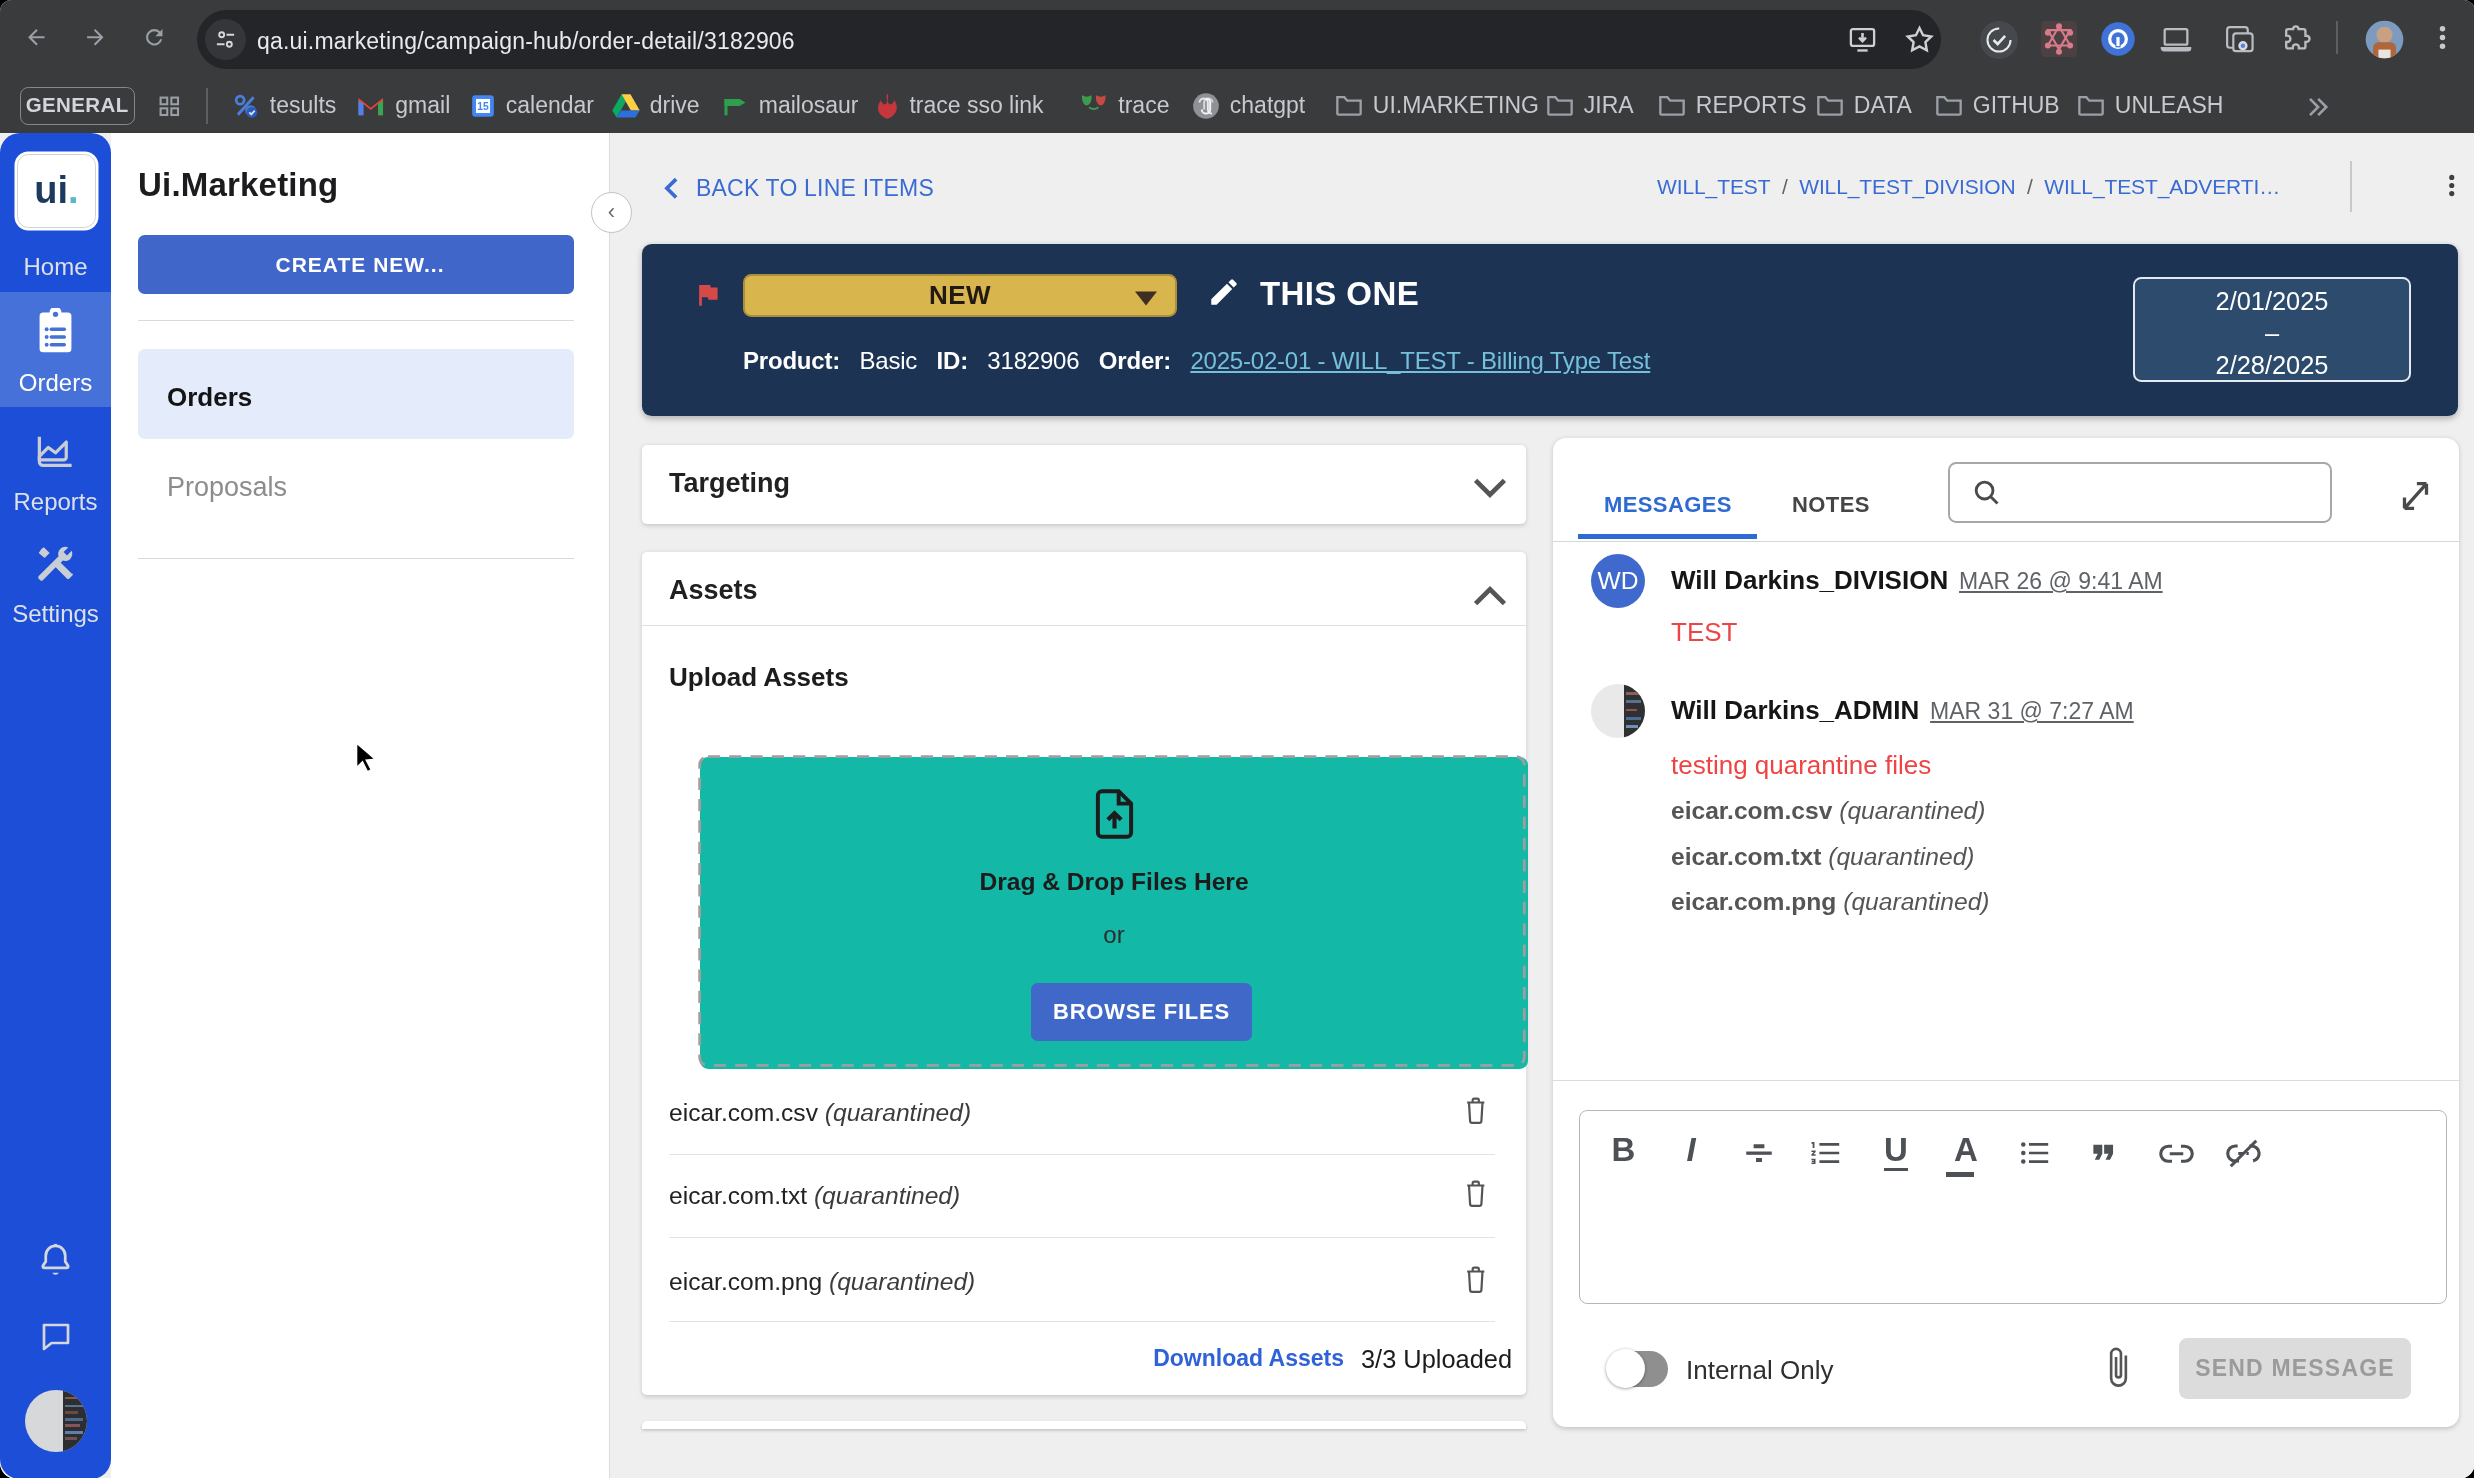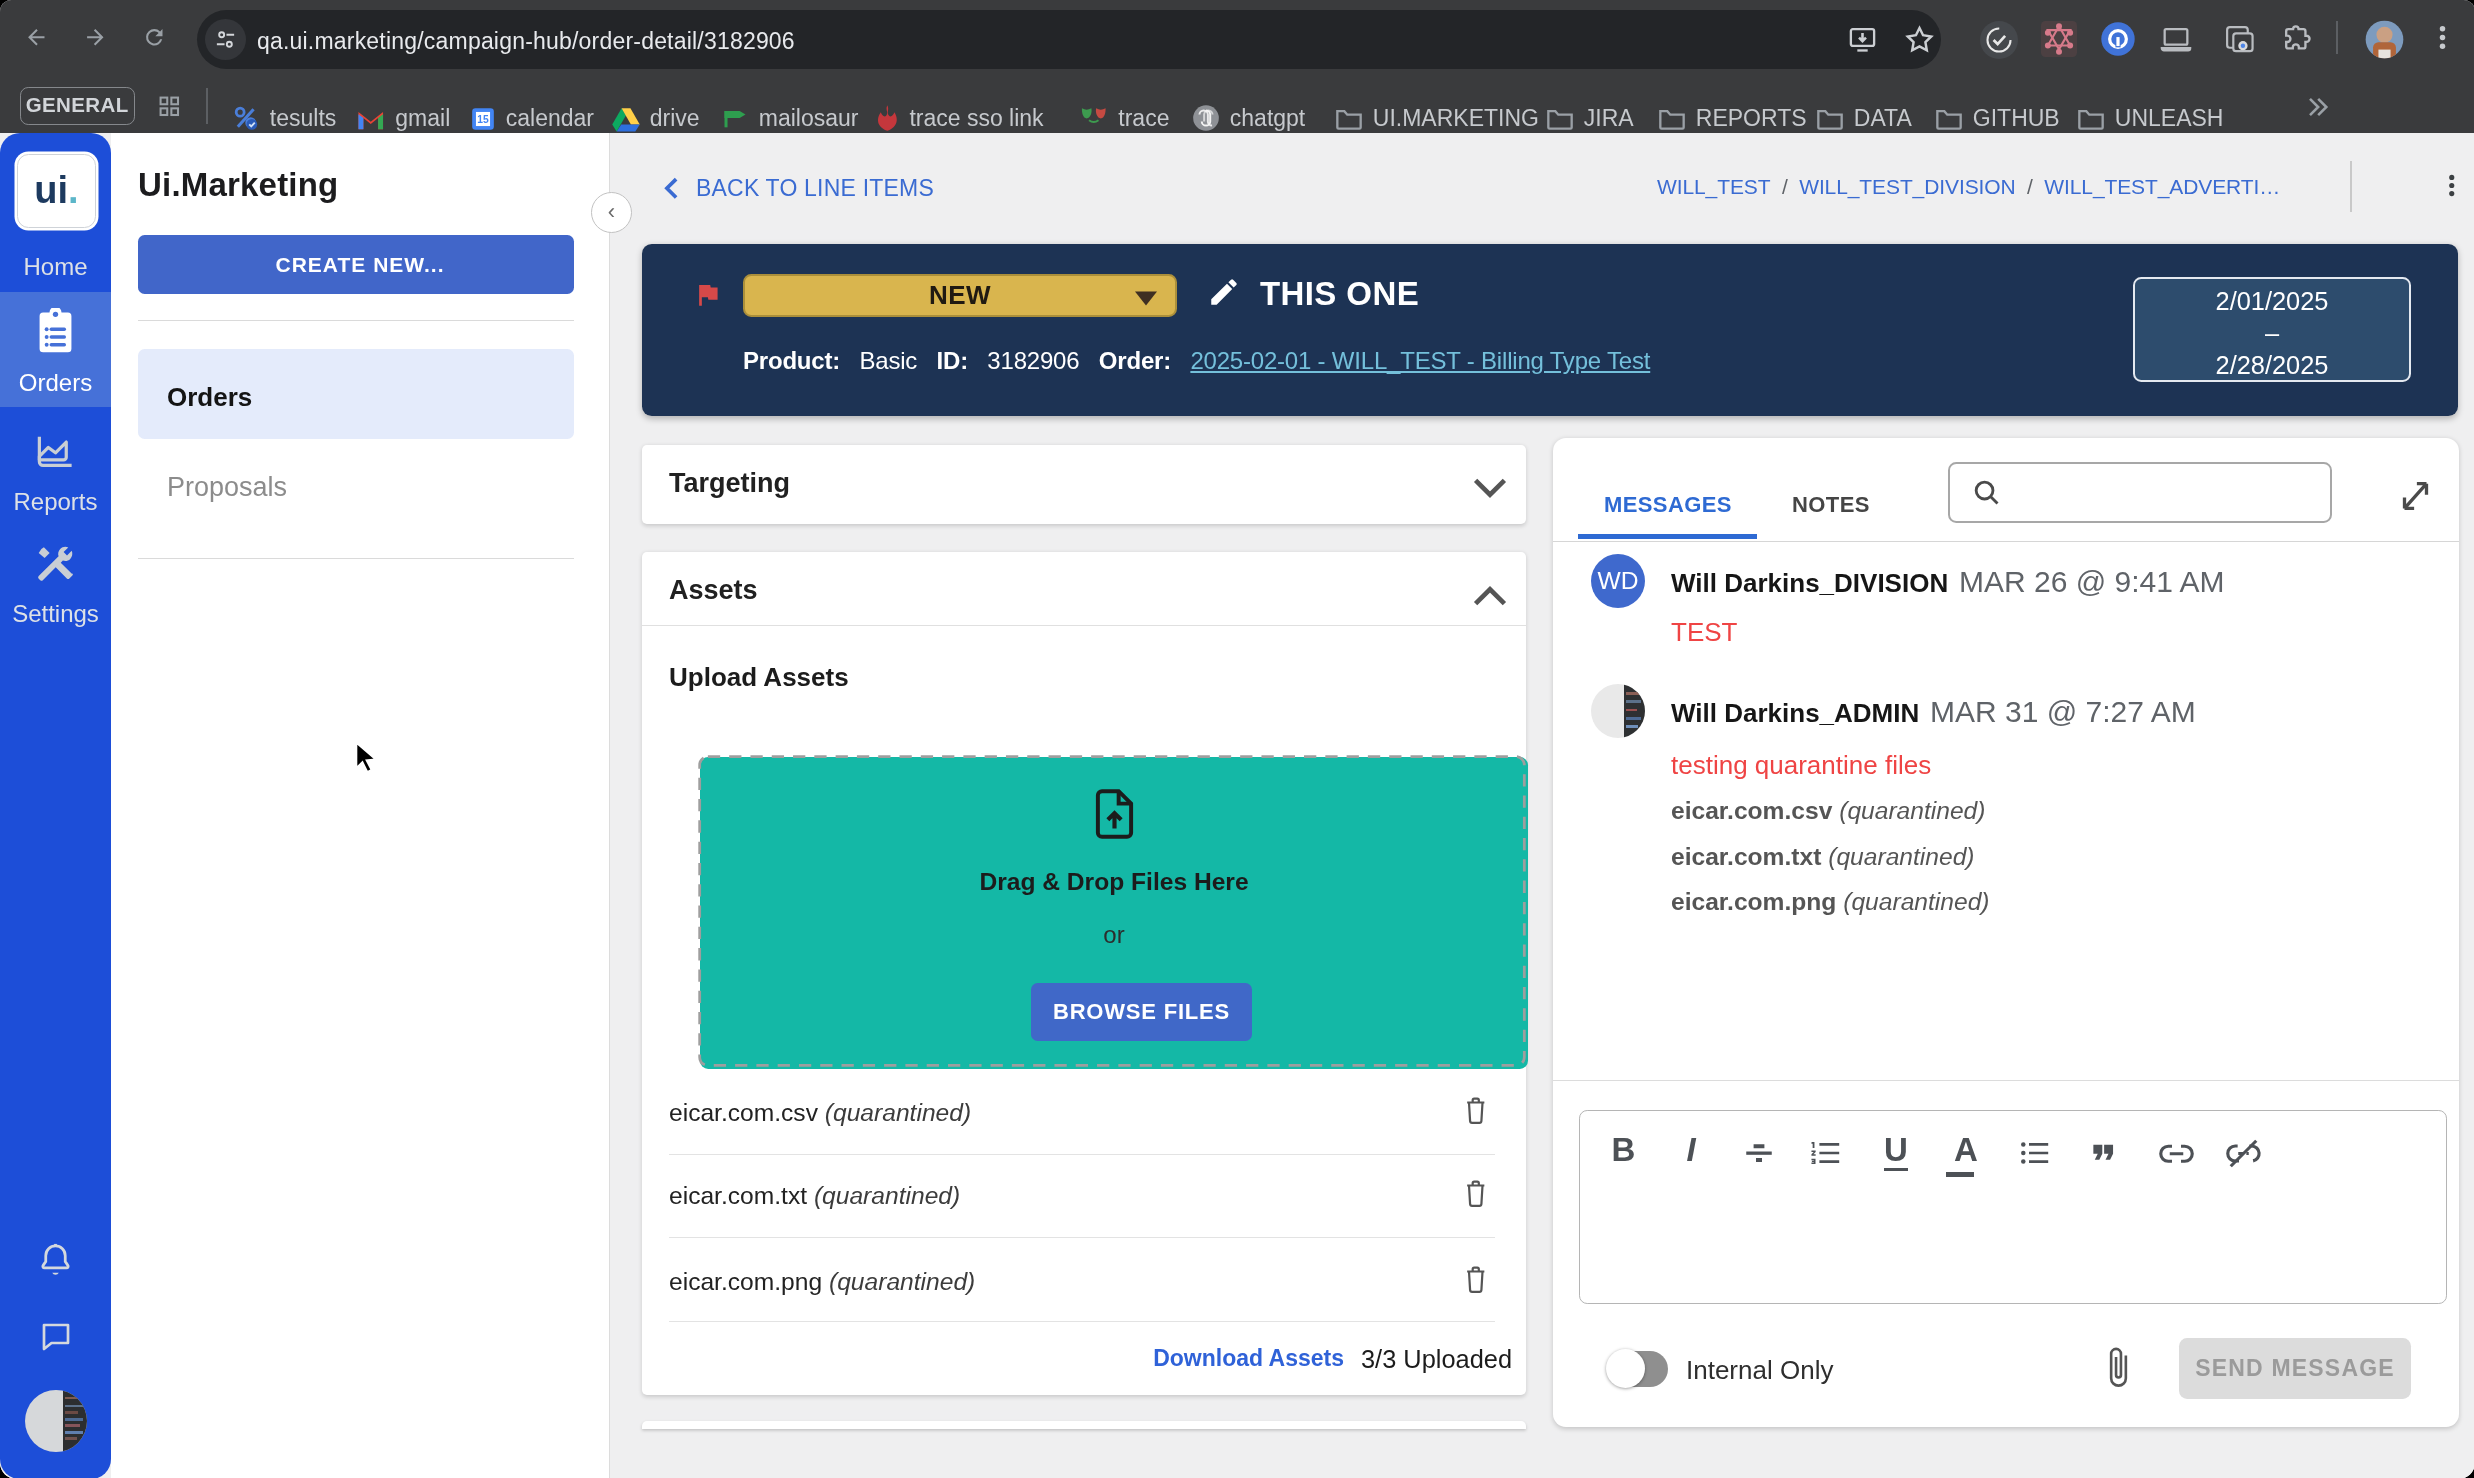--- a/index.html
+++ b/index.html
@@ -6,21 +6,21 @@
   html,body { width:2475px; height:1479px; background:#000; font-family:"Liberation Sans", sans-serif; }
   .win { position:absolute; left:0; top:0; width:2475px; height:1479px; border-radius:11.5px 11.5px 16.4px 16.4px; overflow:hidden; background:#efeff0; }
   .abs { position:absolute; }
 
   
   .chrome { position:absolute; left:0; top:0; width:2475px; height:133px; background:#3a3b3d; }
   .urlpill { position:absolute; left:197px; top:9.8px; width:1744px; height:59px; background:#232528; border-radius:29.5px; }
   .urltext { position:absolute; left:60px; top:18px; font-size:23px; color:#e8eaed; letter-spacing:0.2px; }
   .tunebtn { position:absolute; left:8.2px; top:9px; width:41px; height:41px; border-radius:20.5px; background:#34363a; }
   .genpill { position:absolute; left:19.7px; top:87px; width:115px; height:38px; border:1.6px solid #85888c; border-radius:8.2px; color:#d2d5d9; font-size:20.5px; font-weight:700; letter-spacing:0.4px; text-align:center; line-height:34px; }
-  .bm { position:absolute; top:79px; height:53px; display:flex; align-items:flex-end; gap:9.8px; color:#c6c9cd; font-size:23px; }
+  .bm { position:absolute; top:79px; height:53px; display:flex; align-items:center; gap:9.8px; color:#c6c9cd; font-size:23px; }
 
   
   .app { position:absolute; left:0; top:133px; width:2475px; height:1346px; background:#efeff0; }
   .navside { position:absolute; left:0; top:0; width:111px; height:1346px; background:#1d4ed8;border-radius:20px; }
   .whiteside { position:absolute; left:111px; top:0; width:499px; height:1346px; background:#ffffff; border-right:1.6px solid #dcdcdc; }
   .logo { position:absolute; left:17px; top:20.5px; width:79px; height:74px; background:#fff; border:1.6px solid #cfd3d8; border-radius:11.5px; box-shadow:0 0 0 2.5px #fff; text-align:center; }
   .navlbl { position:absolute; width:111px; text-align:center; color:#dde1e6; font-size:24px;margin-top:7px; }
   .navactive { position:absolute; left:0; top:159px; width:111px; height:115px; background:#4671d8; }
 
   .uim-title { position:absolute; left:27px; top:33px; font-size:33px; font-weight:700; color:#1c1c1e; letter-spacing:0.2px; }
@@ -47,21 +47,21 @@
 
   .dropzone { position:absolute; left:58px; top:205px; width:828px; height:312px; border-radius:8.2px; background:#14b8a6; text-align:center; }
   .browsebtn { position:absolute; left:331px; top:226px; width:221px; height:58px; background:#4068c8; border-radius:6.6px; color:#fff; font-size:22px; font-weight:700; letter-spacing:0.8px; text-align:center; line-height:58px; }
   .fq { font-style:italic; color:#3c3c3c; }
 
   
   .msgcard { position:absolute; left:941px; top:305px; width:906px; height:989px; background:#fff; border-radius:13px; box-shadow:0 1.6px 4.9px rgba(0,0,0,.18); }
   .tab { position:absolute; font-size:22px; font-weight:700; letter-spacing:0.4px; }
   .avatar { position:absolute; width:54px; height:54px; border-radius:50%; }
   .mname { font-size:26px; font-weight:700; color:#161616; }
-  .mtime { font-size:30px; color:#5f6368; }
+  .mtime { font-size:23px; color:#5f6368;text-decoration:underline; }
   .mbody { font-size:26px; color:#ef4444; }
   .qline { font-size:24.6px; color:#555; }
 
   .tbi { top:19.7px; width:36px; text-align:center; color:#4d5156; }
   .editor { position:absolute; left:26px; top:672px; width:868px; height:194px; border:1.6px solid #b5b5b5; border-radius:8.2px; }
   .sendbtn { position:absolute; left:626px; top:900px; width:232px; height:61px; background:#dcdcdc; border-radius:8.2px; color:#9b9b9b; font-size:23px; font-weight:700; letter-spacing:1.2px; text-align:center; line-height:61px; }
   .toggle { position:absolute; left:55px; top:913px; width:60px; height:36px; background:#8f8f8f; border-radius:18px; }
   .knob { position:absolute; left:-1.6px; top:-1.6px; width:39px; height:39px; background:#fff; border-radius:50%; box-shadow:0 0.8px 3.3px rgba(0,0,0,.4); }
 </style>
 </head>

